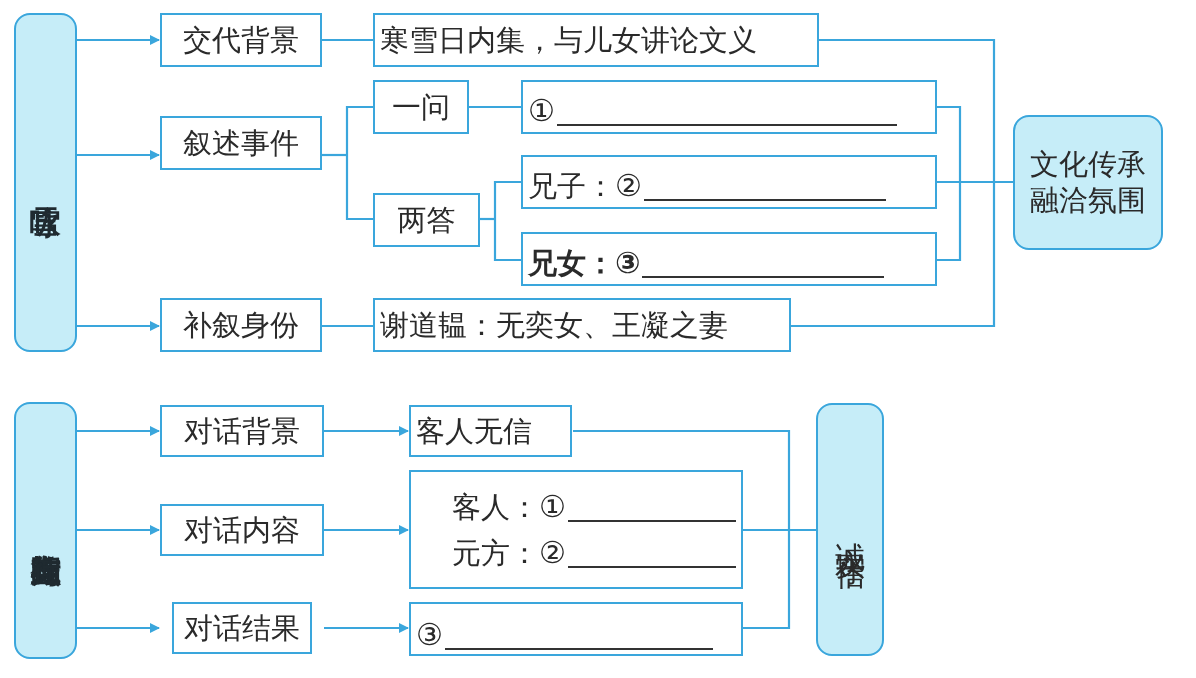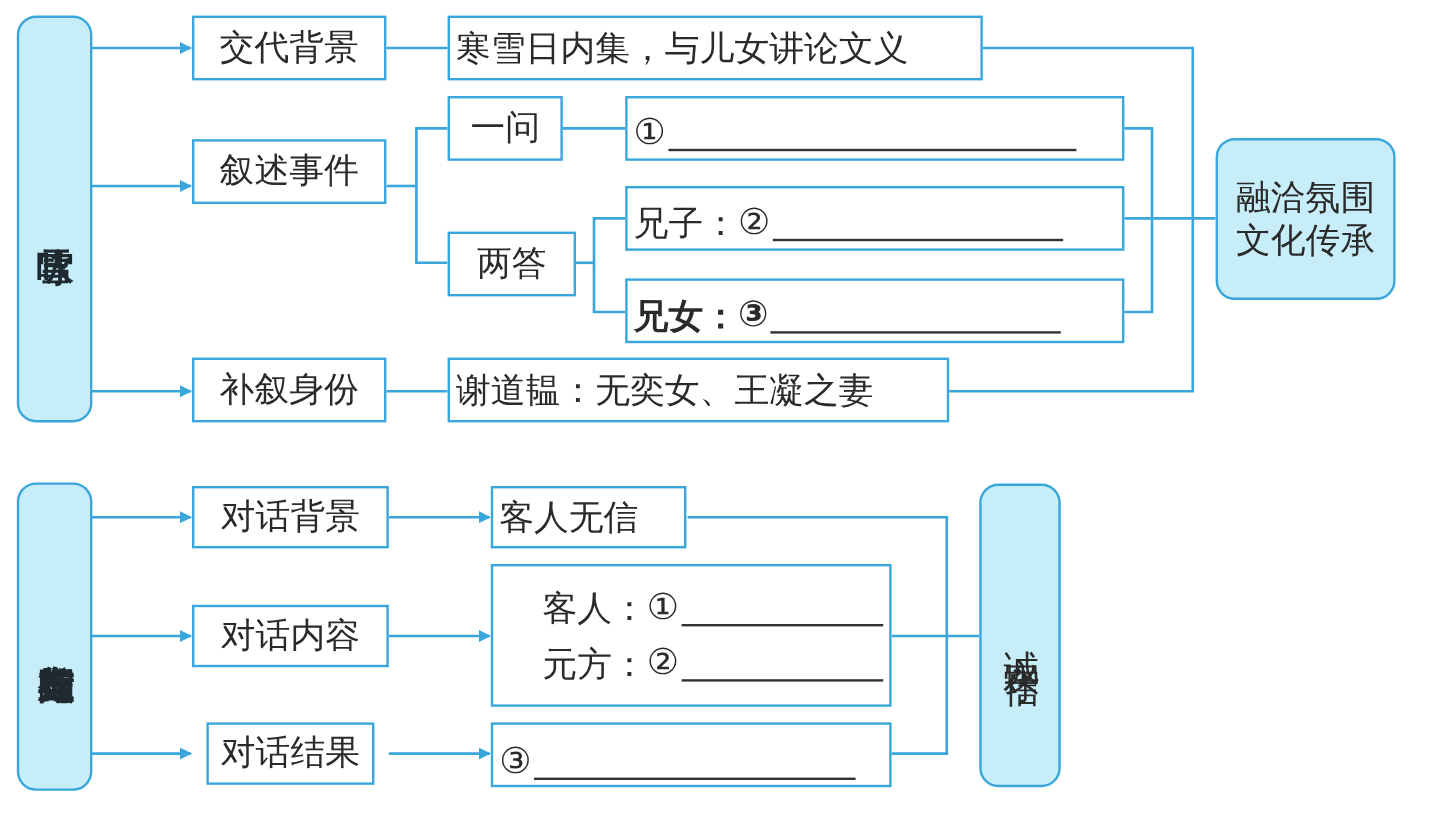--- a/index.html
+++ b/index.html
@@ -1,21 +1,21 @@
 <!DOCTYPE html>
 <html><head>
 <meta charset="utf-8">
 <style>
   html, body { margin: 0; padding: 0; background: #ffffff; }
   body { width: 1196px; height: 678px; position: relative; overflow: hidden;
          font-family: "DejaVu Serif", "Liberation Serif", serif; color: #2a2a2a; }
   .lines { position: absolute; left: 0; top: 0; width: 1196px; height: 678px; pointer-events: none; }
   .box { position: absolute; box-sizing: border-box; border: 2px solid #3aa6dc; background: #fff;
          font-size: 29px; line-height: 1; display: flex; align-items: center; white-space: nowrap; }
-  .box.center { justify-content: center; font-family: Liberation Serif, serif; }
+  .box.center { justify-content: center; }
   .box.pad { padding-left: 5px; }
   .root { position: absolute; box-sizing: border-box; border: 2px solid #3aa6dc; background: #c6edf8;
           border-radius: 16px; display: flex; align-items: center; justify-content: center;
           font-family: "DejaVu Sans", "Liberation Sans", sans-serif; font-weight: bold; color: #1f2a30; }
   .vert { writing-mode: vertical-rl; text-orientation: upright; letter-spacing: 2px; }
   .theme { position: absolute; box-sizing: border-box; border: 2px solid #3aa6dc; background: #c6edf8;
            border-radius: 16px; display: flex; align-items: center; justify-content: center;
            font-size: 29px; line-height: 1.22; text-align: center; }
   .blank { display: inline-block; border-bottom: 2px solid #333; height: 22px; margin-left: 2px; }
   .circ { font-family: "DejaVu Sans", sans-serif; font-size: 30px; }
@@ -87,22 +87,22 @@
   <span class="blank" style="width:242px;"></span>
 </div>
 <div class="box pad" style="left:521px;top:232px;width:416px;height:54px;align-items:flex-end;padding-bottom:6px;font-weight:bold;">
   <span>兄女：</span>
   <span class="circ">③</span>
   <span class="blank" style="width:242px;"></span>
 </div>
 
 <div class="theme" style="left:1013px;top:115px;width:150px;height:135px;">
   <div>
+    <div>文化传承</div>
     <div>融洽氛围</div>
-    <div>文化传承</div>
   </div>
 </div>
 
 <div class="root vert" style="left:14px;top:402px;width:63px;height:257px;font-size:30px;letter-spacing:0;">陈太丘与友期行</div>
 
 <div class="box center" style="left:160px;top:405px;width:164px;height:52px;">对话背景</div>
 <div class="box center" style="left:160px;top:504px;width:164px;height:52px;">对话内容</div>
 <div class="box center" style="left:172px;top:602px;width:140px;height:52px;">对话结果</div>
 
 <div class="box pad" style="left:409px;top:405px;width:163px;height:52px;">客人无信</div>

